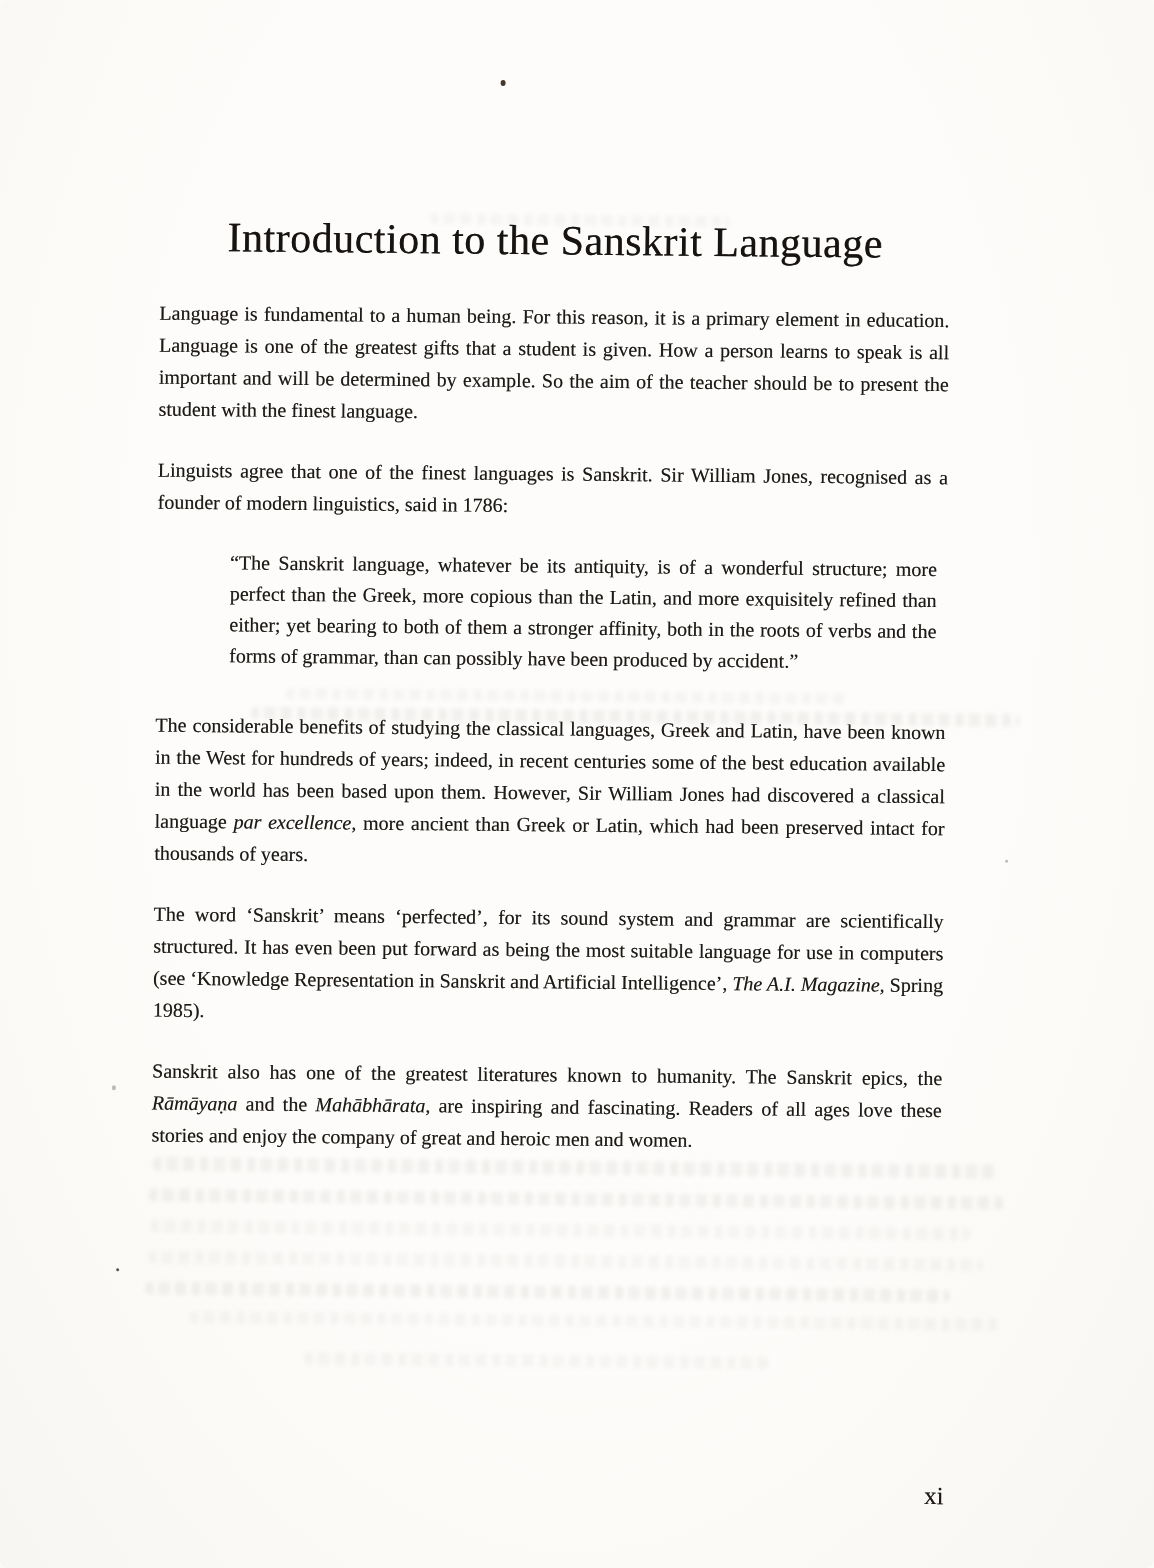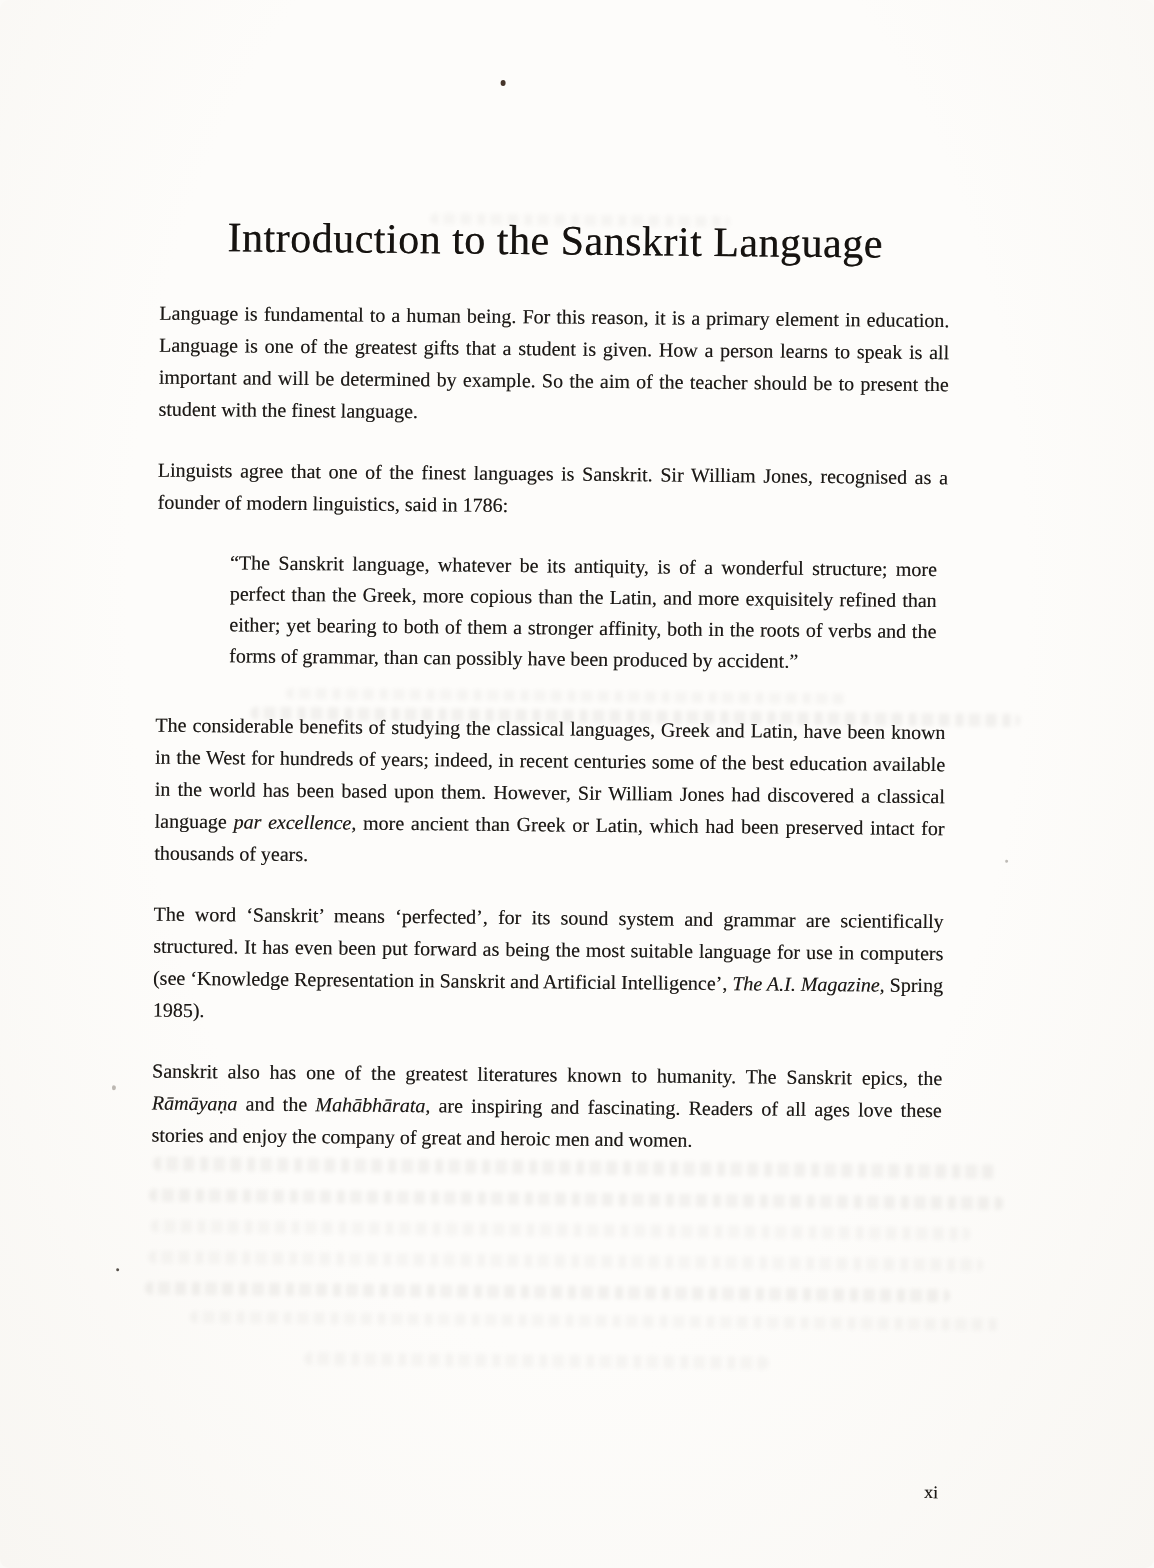--- a/index.html
+++ b/index.html
@@ -51,21 +51,21 @@
     line-height: 31px;
     text-align: justify;
     margin: 0 10px 38px 73px;
     text-shadow: 0.25px 0 0 rgba(28,25,22,0.55);
   }
   .italic { font-style: italic; }
   .page-number {
     position: absolute;
     left: 936px;
     top: 1476px;
-    font-size: 18px;
+    font-size: 25px;
     text-shadow: 0.3px 0 0 rgba(28,25,22,0.6);
   }
   
   .ghost {
     position: absolute;
     height: 11px;
     border-radius: 6px;
     background: repeating-linear-gradient(90deg,
       rgba(110,104,95,0.55) 0 8px, transparent 8px 13px,
       rgba(110,104,95,0.45) 13px 25px, transparent 25px 30px,

